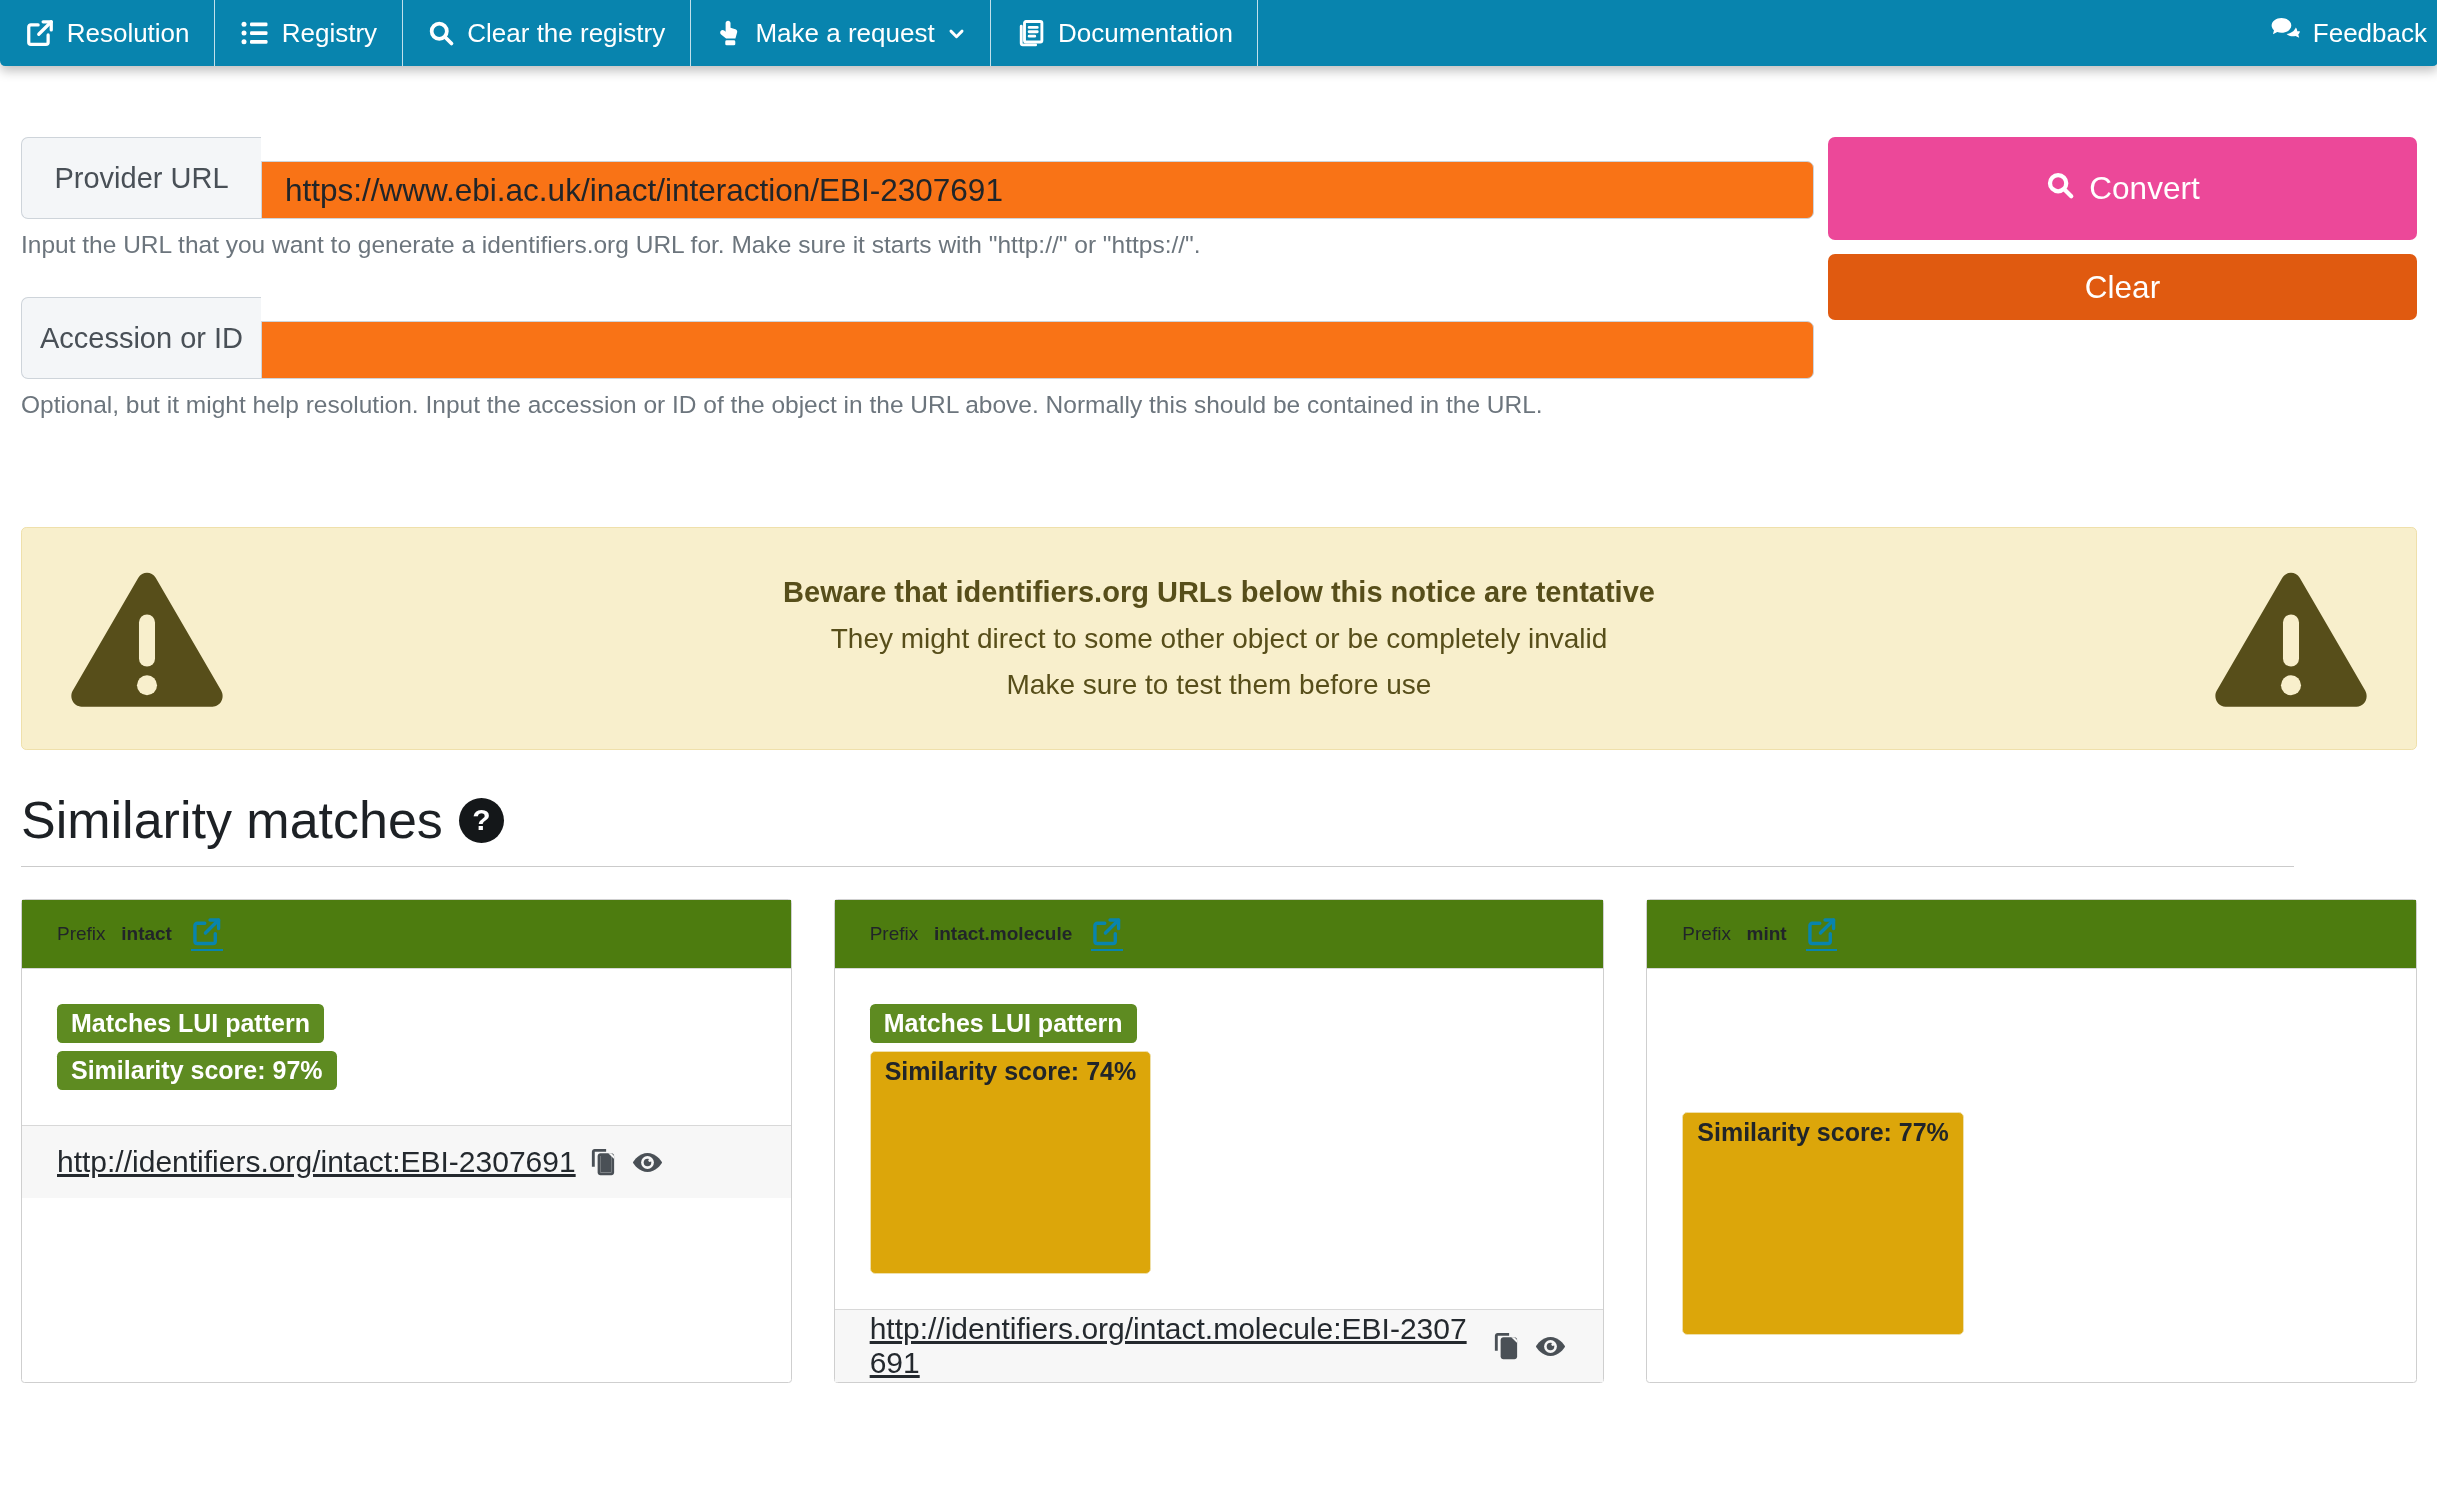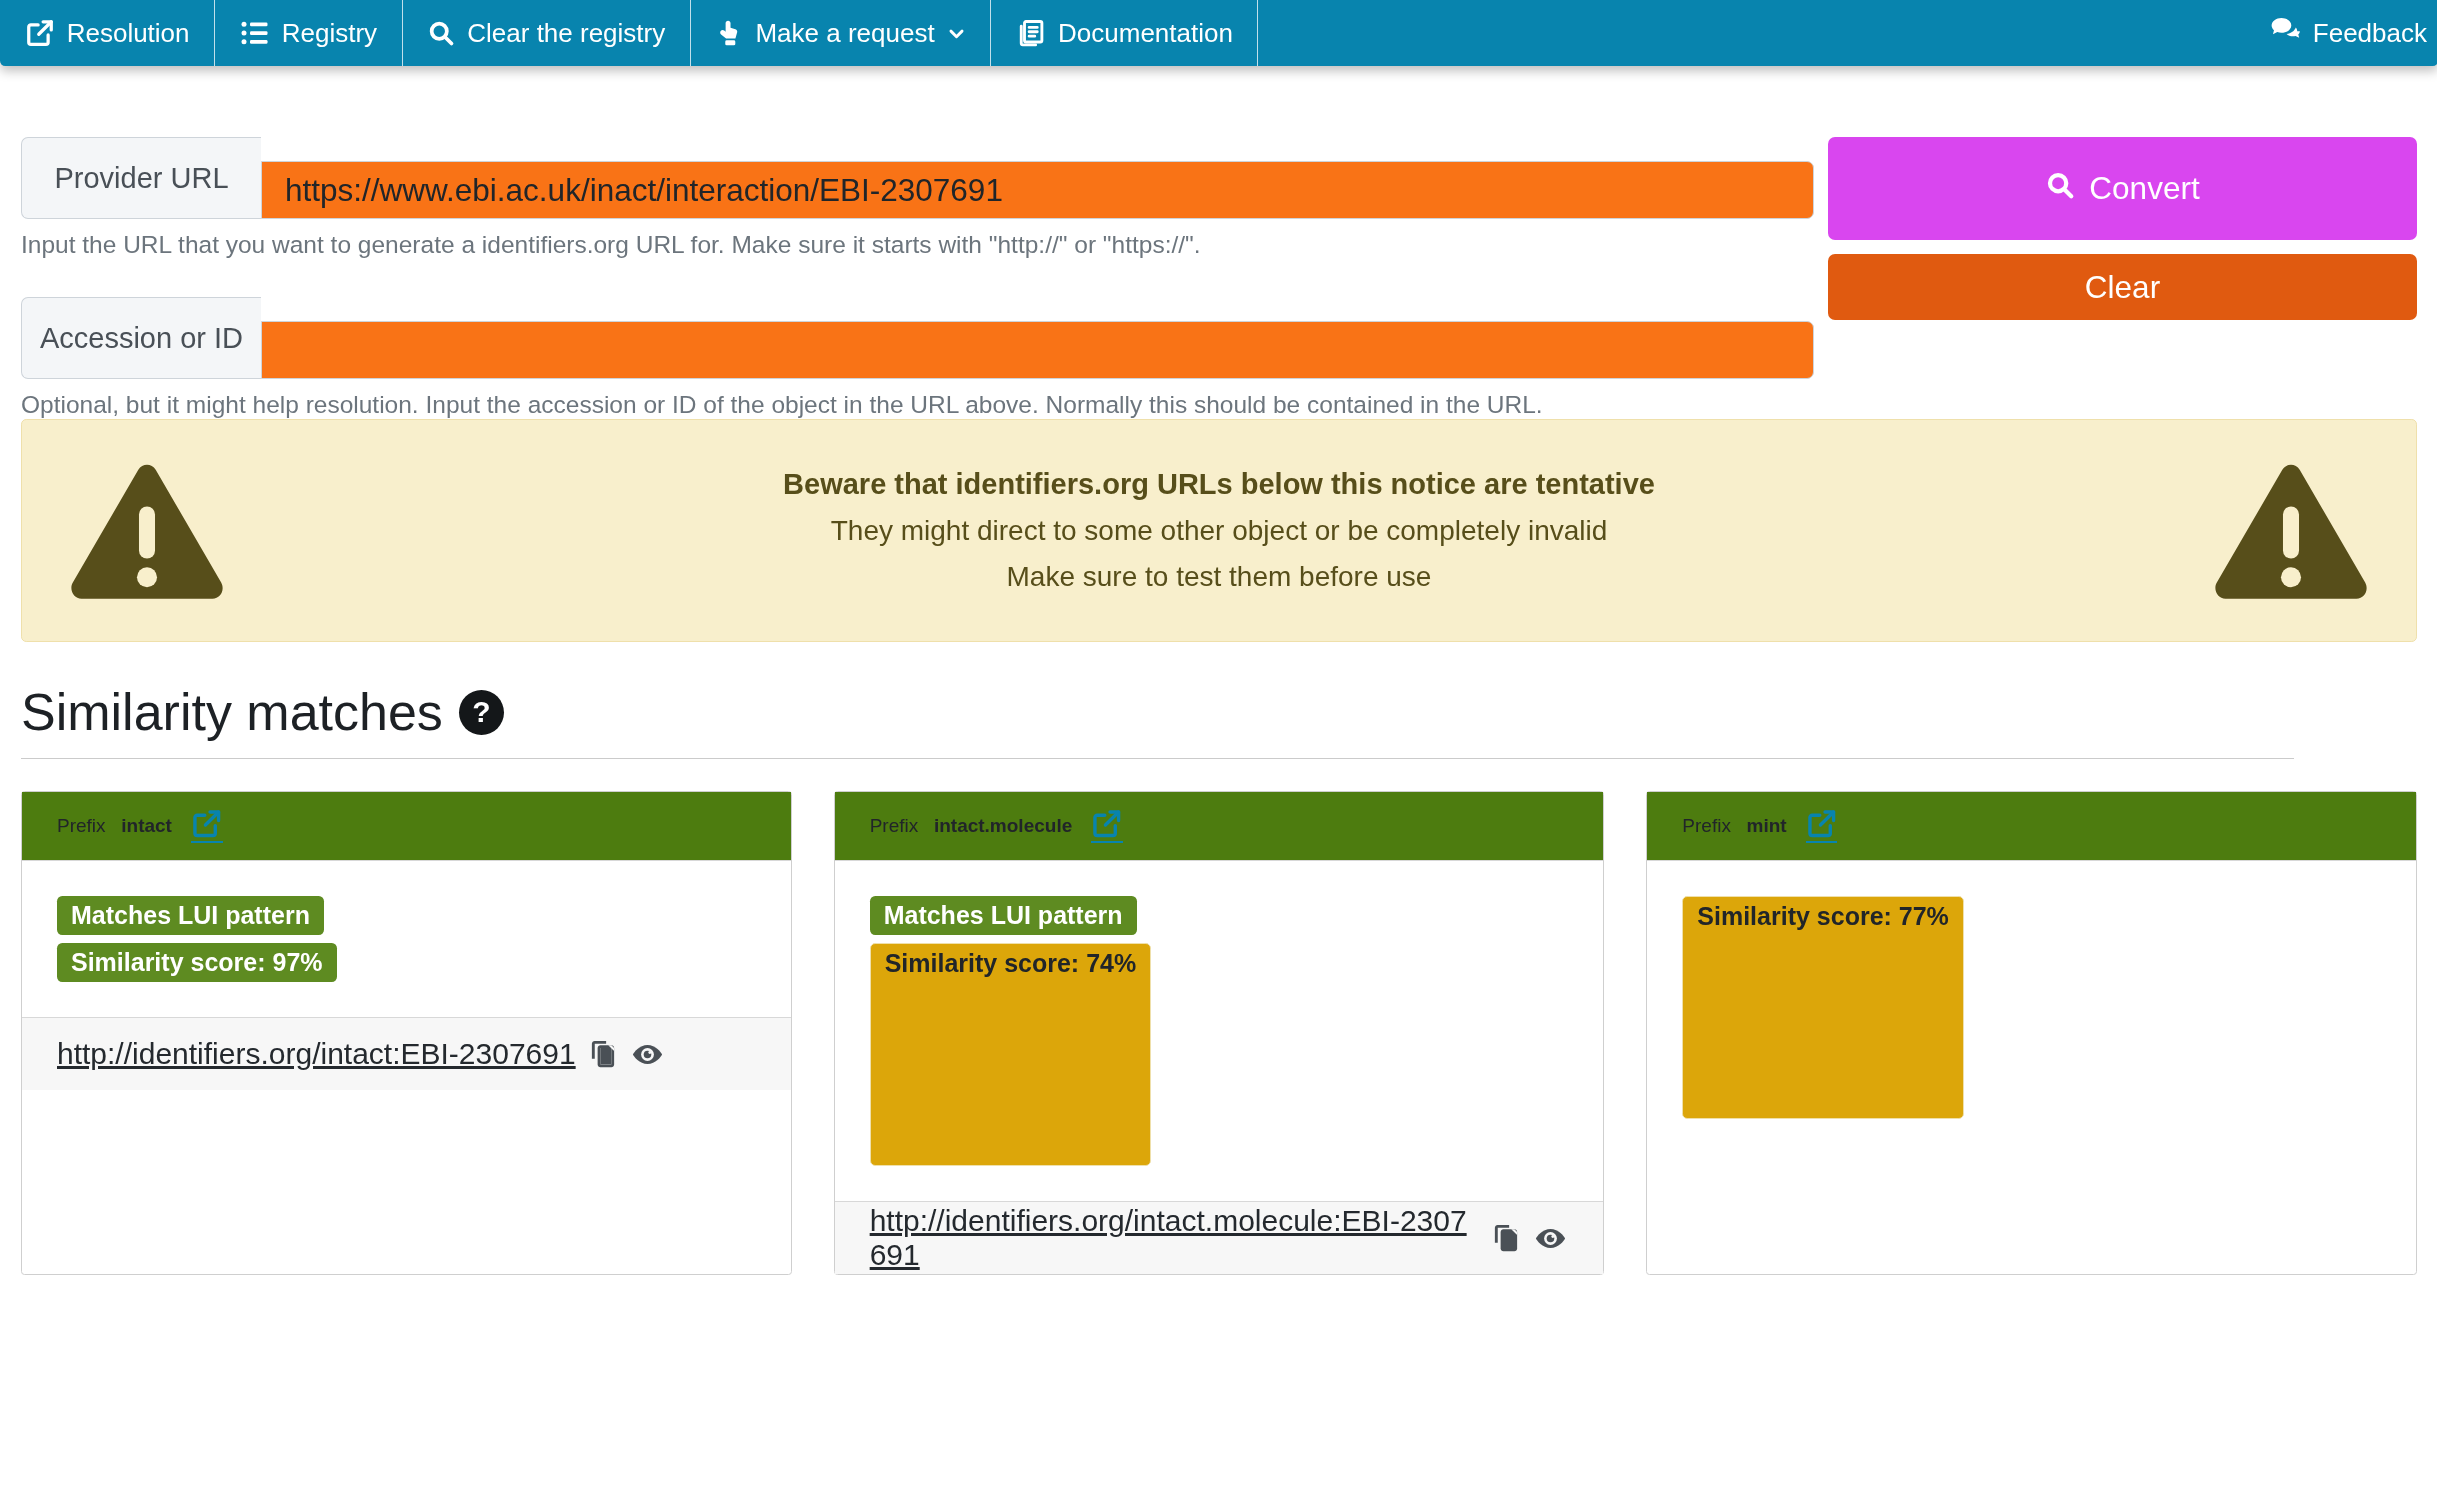--- a/index.html
+++ b/index.html
@@ -28,25 +28,25 @@
   .ig-input { flex:1; border:1.7px solid #ced4da; border-radius:0 7px 7px 0; font-size:31.5px;
               padding:0 23px; color:#212529; font-family:"Liberation Sans","DejaVu Sans",sans-serif;
               outline:none; background:#f97316;margin-top:24px; }
   .helper { margin-top:12.2px; font-size:24.5px; color:#6c757d; }
   .group-2 { margin-top:38px; }
 
   .btn-col { display:flex; flex-direction:column; gap:14px; }
   .btn { border:none; border-radius:7px; color:#fff; font-size:31.5px; cursor:pointer;
          display:flex; align-items:center; justify-content:center; gap:14px;
          font-family:"Liberation Sans","DejaVu Sans",sans-serif; }
-  .btn-convert { height:103px; background:#d946ef; }
+  .btn-convert { height:103px; background:#ec4899; }
   .btn-clear { height:66px; background:#e05a10; }
 
   
-  .warning { height:223px; background:#f8efcc; border:1.7px solid #efe0ab;
+  .warning { margin-top:108px; height:223px; background:#f8efcc; border:1.7px solid #efe0ab;
              border-radius:5.2px; display:flex; align-items:center; justify-content:space-between;
              padding:0 42px; color:#574e1a; }
   .warning-text { text-align:center; flex:1; }
   .warning-line1 { font-weight:bold; font-size:29px; }
   .warning-line2, .warning-line3 { font-size:28px; margin-top:14px; }
   .warn-icon svg { display:block; }
 
   
   .sim-header { margin-top:40px; display:flex; align-items:center; gap:16px; }
   .sim-title { font-size:52px; font-weight:400; color:#1d2125; }

